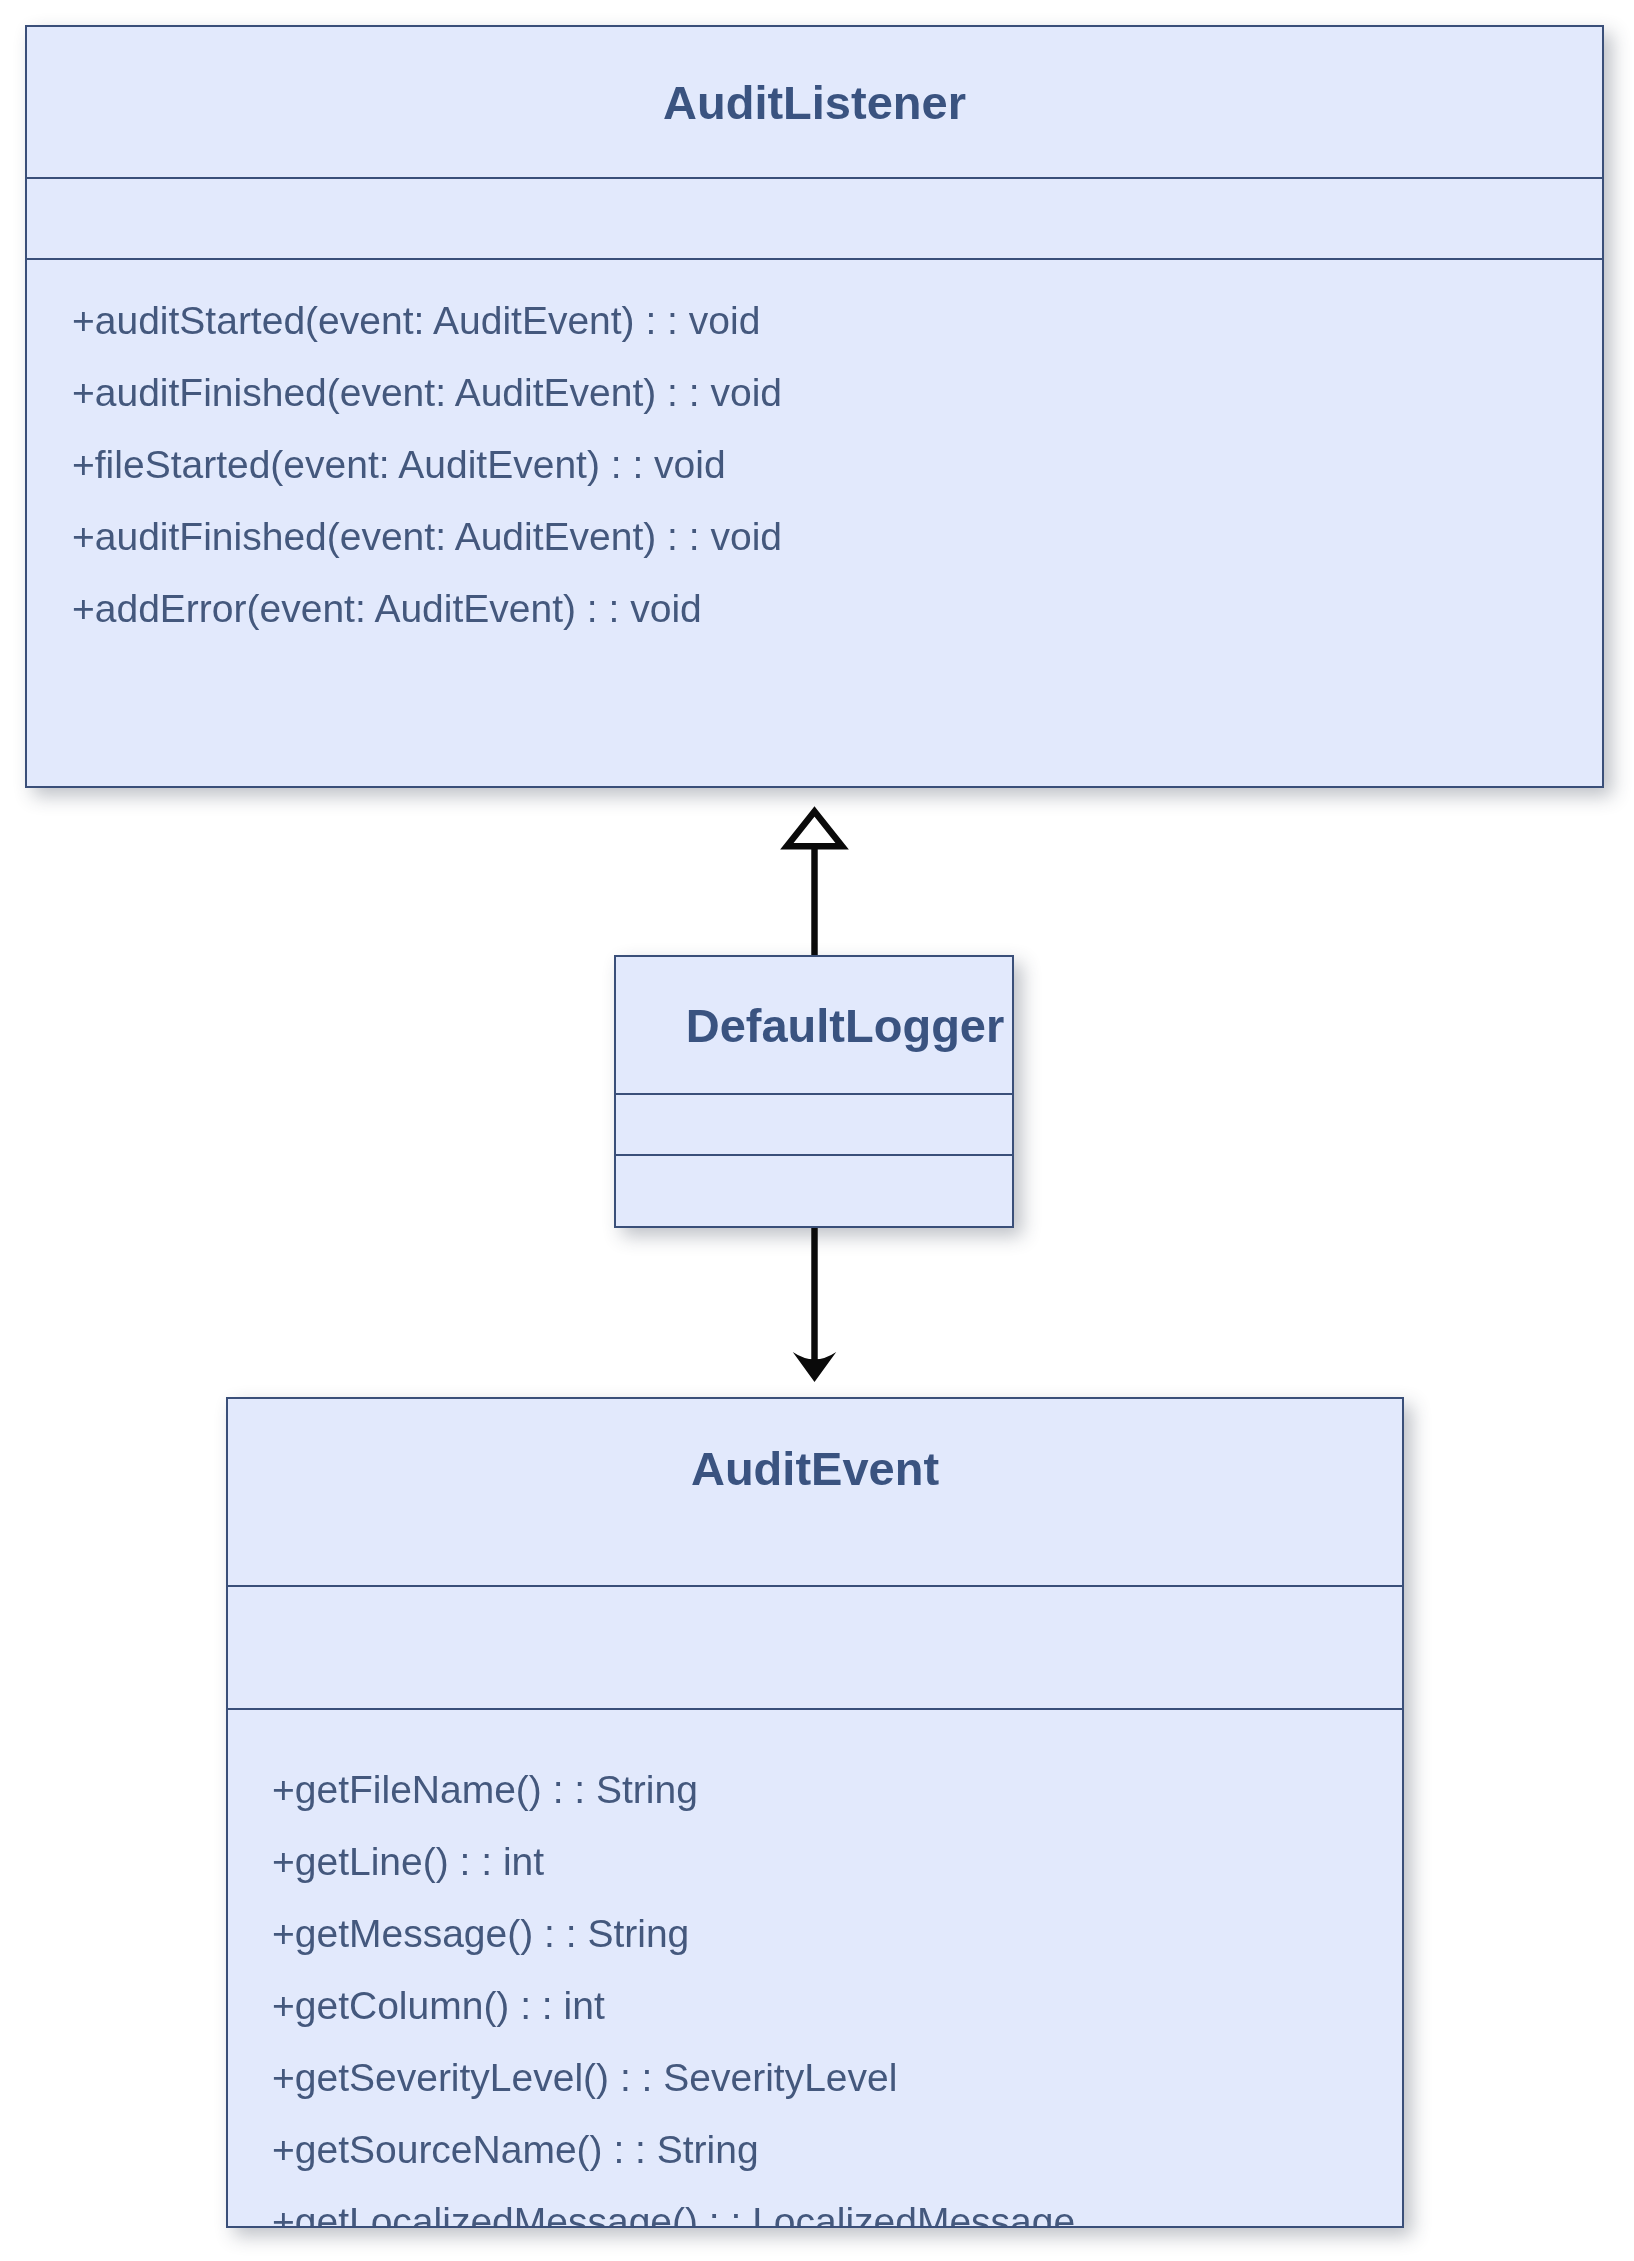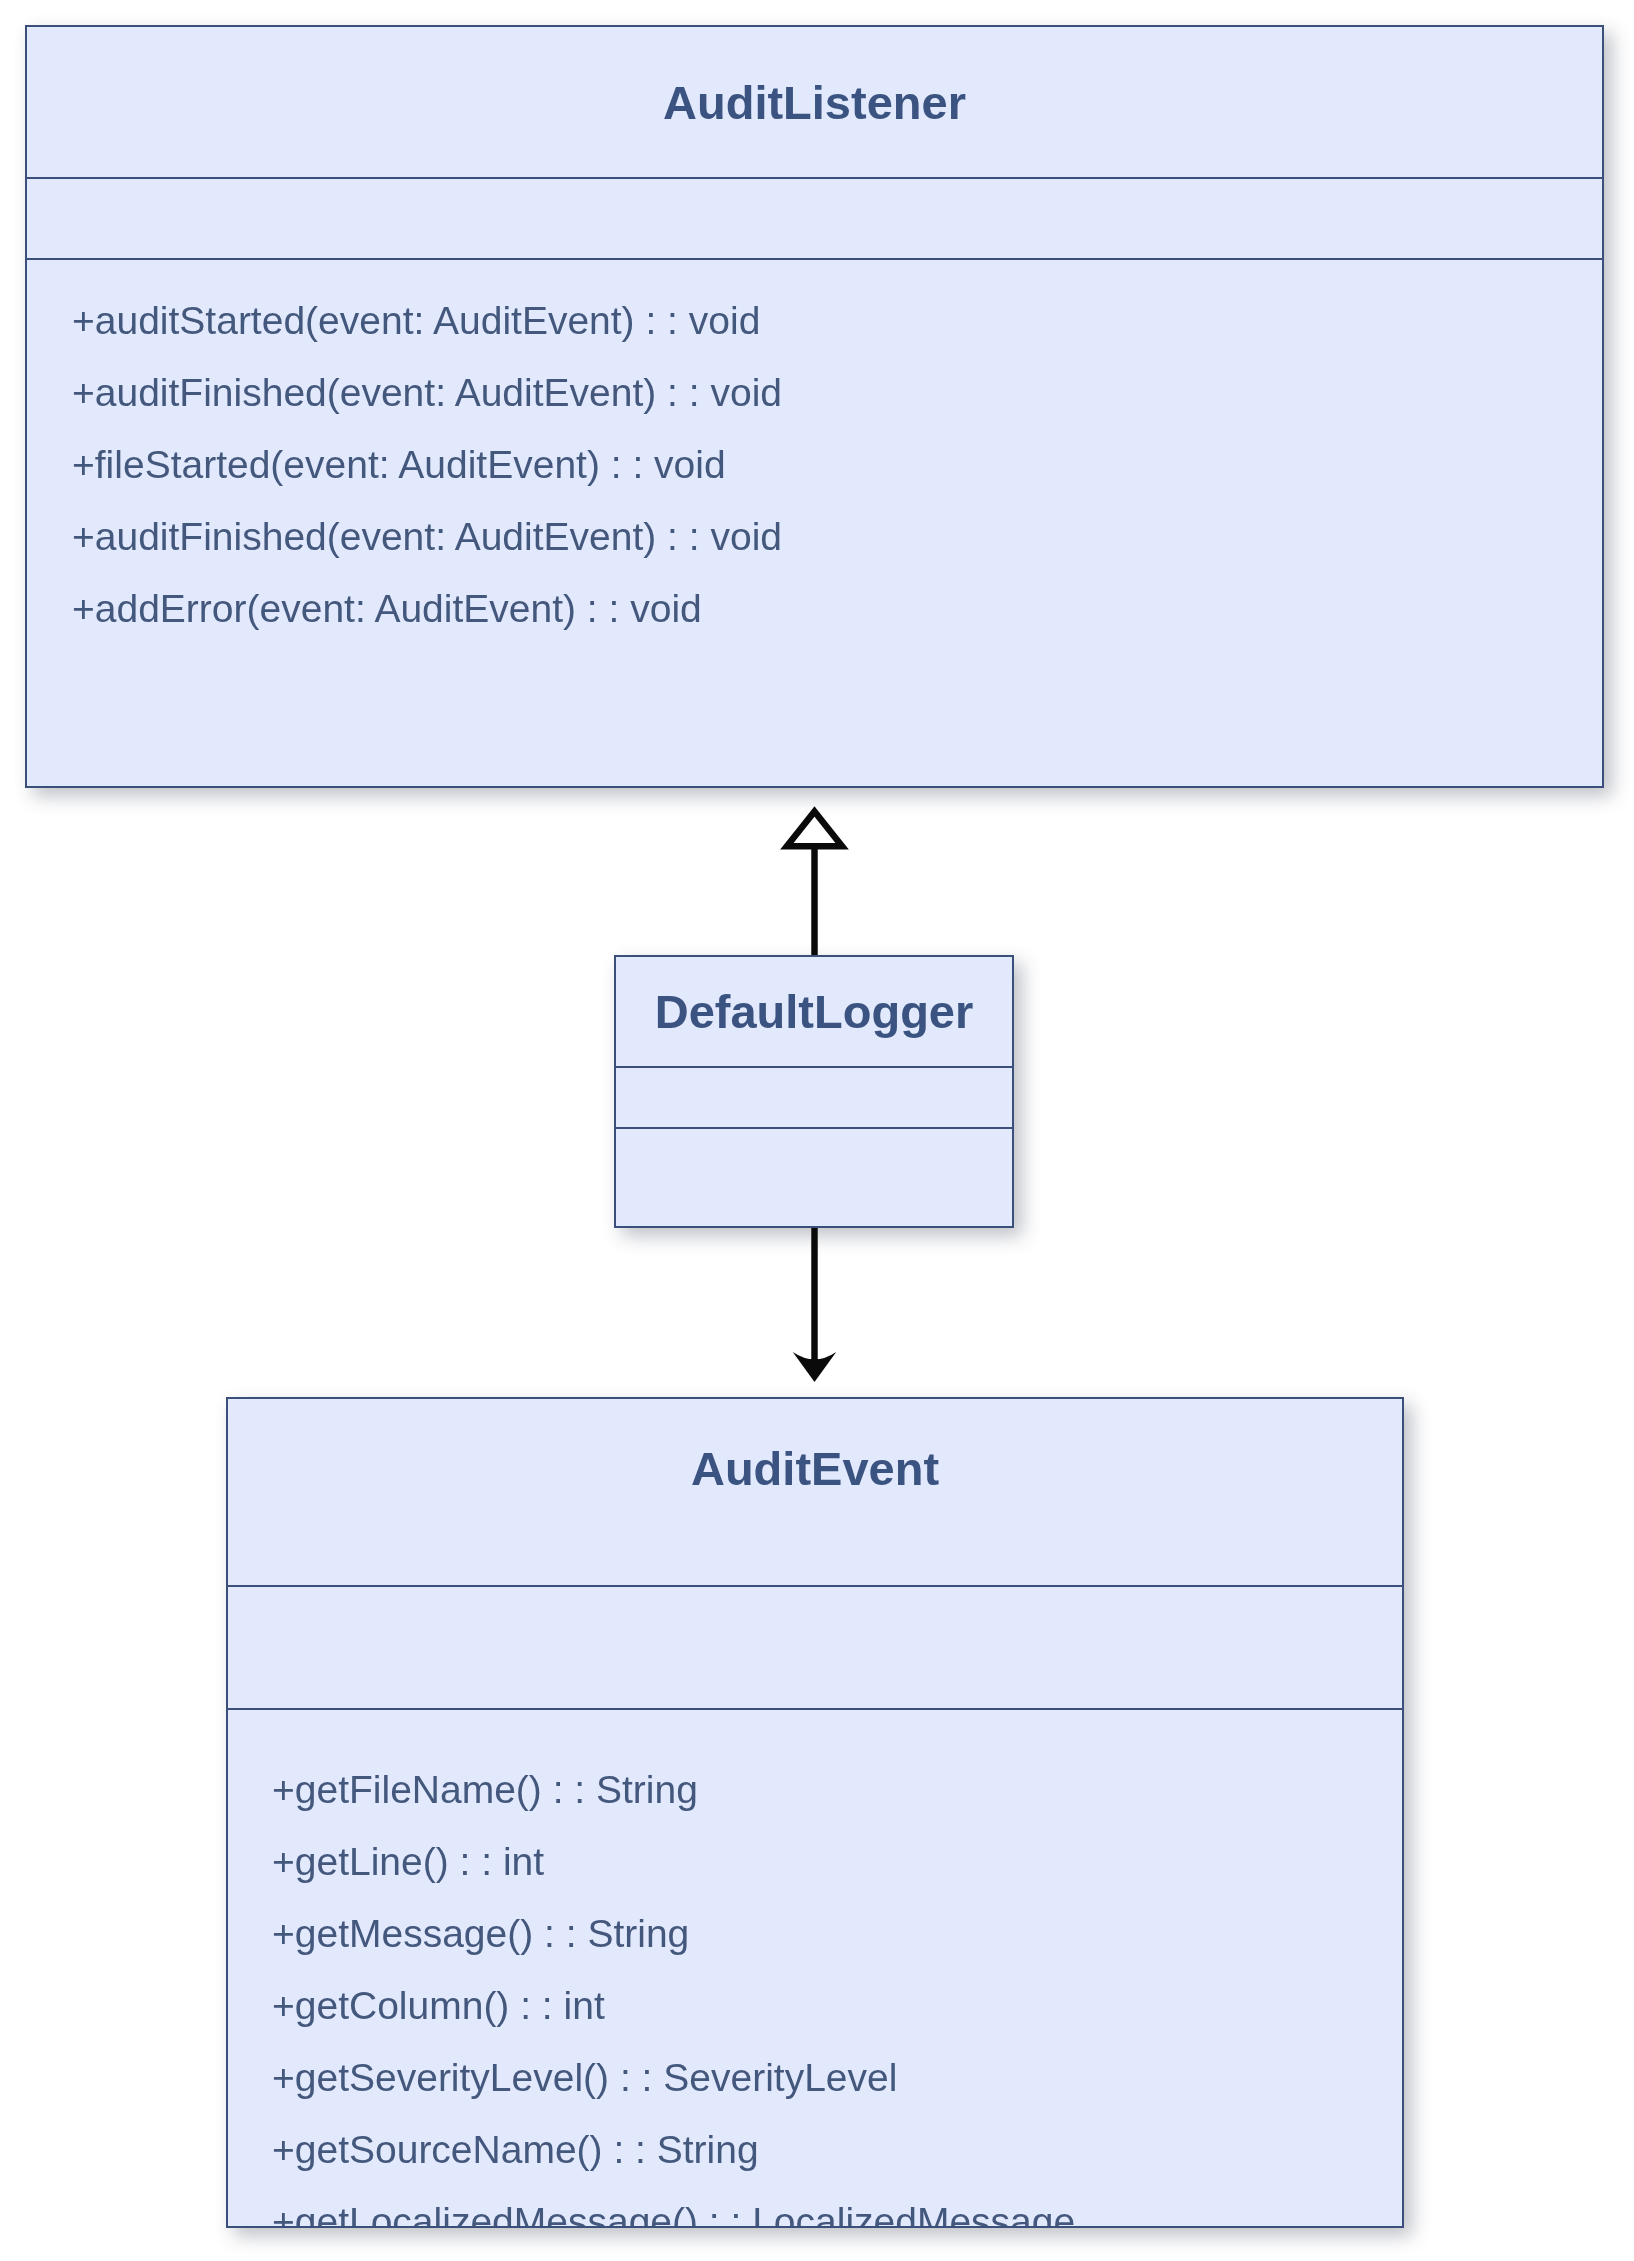--- a/index.html
+++ b/index.html
@@ -39,21 +39,21 @@
     line-height:72px;
     white-space:nowrap;
   }
   
   #class-auditlistener{left:25px;top:25px;width:1579px;height:763px;}
   #class-auditlistener .title{height:150px;}
   #class-auditlistener .attrs{height:81px;}
   #class-auditlistener .methods{padding:25px 16px 0 45px;}
 
   #class-defaultlogger{left:614px;top:955px;width:400px;height:273px;}
-  #class-defaultlogger .title{height:109px;}
+  #class-defaultlogger .title{height:136px;margin-left:31px;}
   #class-defaultlogger .attrs{height:61px;}
 
   #class-auditevent{left:226px;top:1397px;width:1178px;height:831px;gap:47px;}
   #class-auditevent .title{height:149px;}
   #class-auditevent .attrs{height:81px;}
   #class-auditevent .methods{padding:44px 23.6px 0 44px;}
 
   .connector{position:absolute;display:block;}
   #gen-connector{left:776px;top:788px;}
   #assoc-connector{left:776px;top:1228px;}

